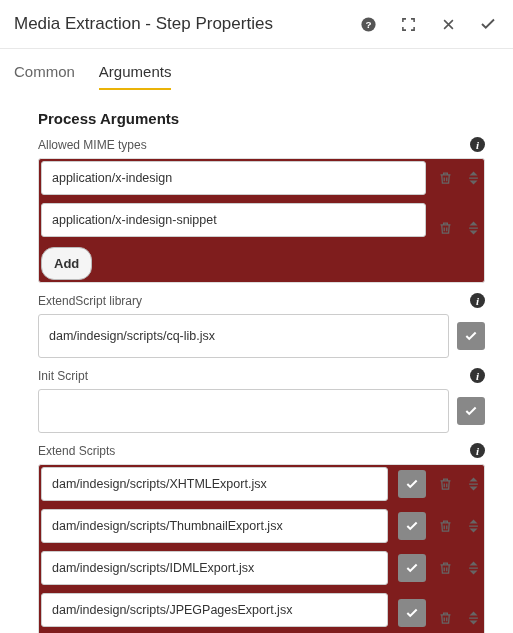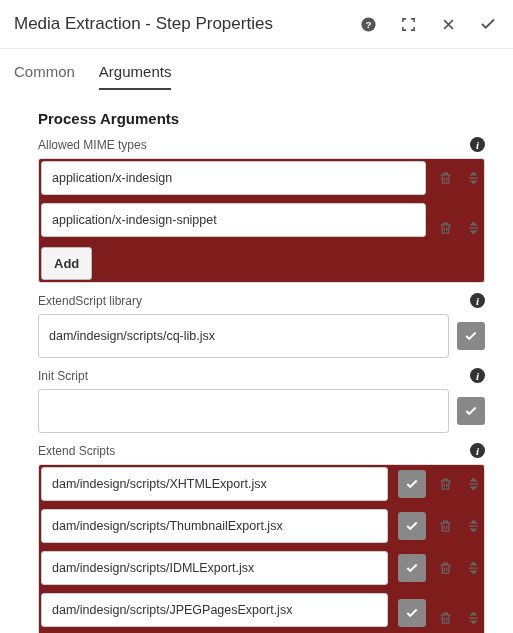--- a/index.html
+++ b/index.html
@@ -42,21 +42,21 @@
     padding: 14px 14px 0 14px;
   }
   .tab {
     font-size: 15px;
     color: #666;
     padding-bottom: 8px;
     cursor: pointer;
   }
   .tab.active {
     color: #333;
-    border-bottom: 2px solid #404040;
+    border-bottom: 2px solid #eab308;
   }
   .content {
     padding: 20px 28px 10px 38px;
   }
   .section-title {
     font-size: 15px;
     font-weight: 600;
     color: #222;
   }
   .field-label-row {
@@ -133,21 +133,21 @@
     display: flex;
     align-items: center;
     justify-content: center;
     cursor: pointer;
     color: #5a5a5a;
     flex-shrink: 0;
   }
   .add-btn {
     background: #f5f5f5;
     border: 1px solid #bbb;
-    border-radius: 3px;
+    border-radius: 13px;
     padding: 8px 12px;
     font-size: 13px;
     font-weight: 600;
     color: #333;
     cursor: pointer;
   }
   svg { display: block; }
 </style>
 </head>
 <body>

